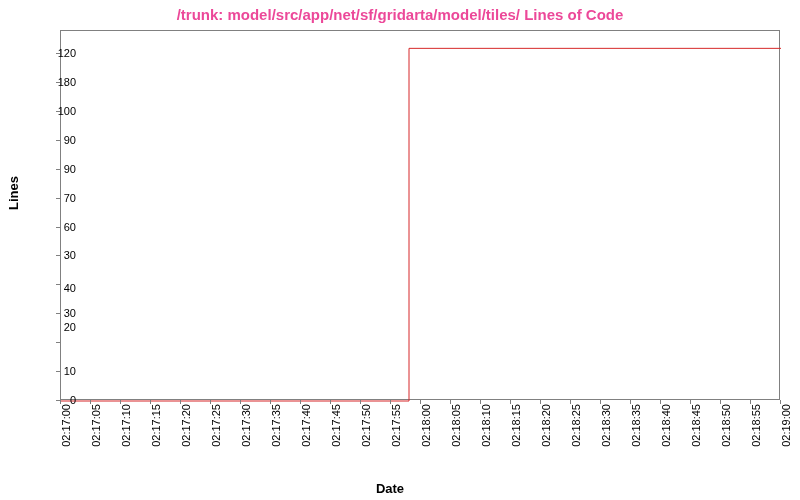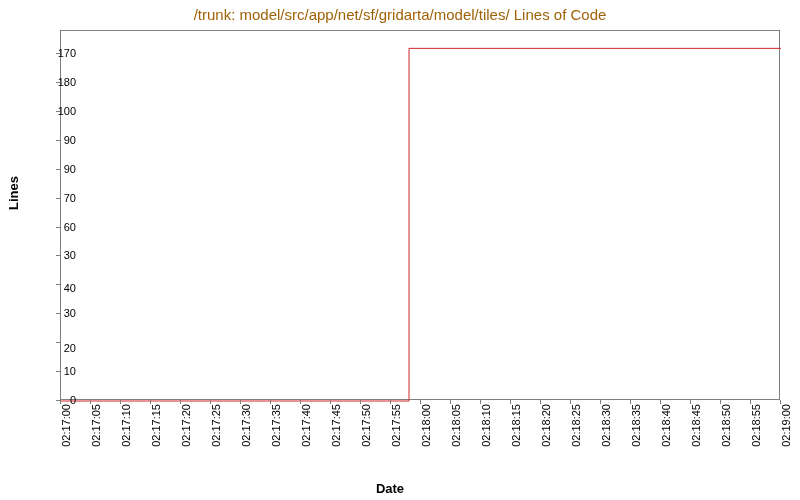--- a/index.html
+++ b/index.html
@@ -11,23 +11,23 @@
     font-family: sans-serif;
     background: #fff;
     position: relative;
   }
   .title {
     position: absolute;
     top: 6px;
     left: 0;
     width: 800px;
     text-align: center;
-    font-weight: normal;
+    font-weight: bold;
     font-size: 15px;
-    color: #a16207;
+    color: #ec4899;
   }
   .ylabel {
     position: absolute;
     left: 6px;
     top: 210px;
     transform: rotate(-90deg);
     transform-origin: left top;
     font-weight: bold;
     font-size: 13px;
     color: #000;
@@ -101,41 +101,41 @@
   <svg width="720" height="370" style="position:absolute;left:0;top:0;overflow:visible">
     <path id="series-path" class="series-line" d="M0 370 L348 370 L348 17.34375 L720 17.34375 " stroke="#d62728"></path>
   </svg>
 </div>
 
 <div id="yticks">
     <div class="ytick" style="top: 400px;">0</div>
     <div class="ytick-line" style="left: 56px; top: 400px;"></div>
     <div class="ytick" style="top: 371.094px;">10</div>
     <div class="ytick-line" style="left: 56px; top: 371.094px;"></div>
-    <div class="ytick" style="top: 348px;">20</div>
+    <div class="ytick" style="top: 327px;">20</div>
     <div class="ytick-line" style="left: 56px; top: 342.188px;"></div>
     <div class="ytick" style="top: 313.281px;">30</div>
     <div class="ytick-line" style="left: 56px; top: 313.281px;"></div>
     <div class="ytick" style="top: 288px;">40</div>
     <div class="ytick-line" style="left: 56px; top: 284.375px;"></div>
     <div class="ytick" style="top: 255.469px;">30</div>
     <div class="ytick-line" style="left: 56px; top: 255.469px;"></div>
     <div class="ytick" style="top: 226.562px;">60</div>
     <div class="ytick-line" style="left: 56px; top: 226.562px;"></div>
     <div class="ytick" style="top: 197.656px;">70</div>
     <div class="ytick-line" style="left: 56px; top: 197.656px;"></div>
     <div class="ytick" style="top: 168.75px;">90</div>
     <div class="ytick-line" style="left: 56px; top: 168.75px;"></div>
     <div class="ytick" style="top: 139.844px;">90</div>
     <div class="ytick-line" style="left: 56px; top: 139.844px;"></div>
     <div class="ytick" style="top: 110.938px;">100</div>
     <div class="ytick-line" style="left: 56px; top: 110.938px;"></div>
     <div class="ytick" style="top: 82.0312px;">180</div>
     <div class="ytick-line" style="left: 56px; top: 82.0312px;"></div>
-    <div class="ytick" style="top: 53.125px;">170</div>
+    <div class="ytick" style="top: 53.125px;">120</div>
     <div class="ytick-line" style="left: 56px; top: 53.125px;"></div>
   </div>
 <div id="xticks">
     <div class="xtick" style="left: 60px;">02:17:00</div>
     <div class="xtick-line" style="left: 60px;"></div>
     <div class="xtick" style="left: 90px;">02:17:05</div>
     <div class="xtick-line" style="left: 90px;"></div>
     <div class="xtick" style="left: 120px;">02:17:10</div>
     <div class="xtick-line" style="left: 120px;"></div>
     <div class="xtick" style="left: 150px;">02:17:15</div>

